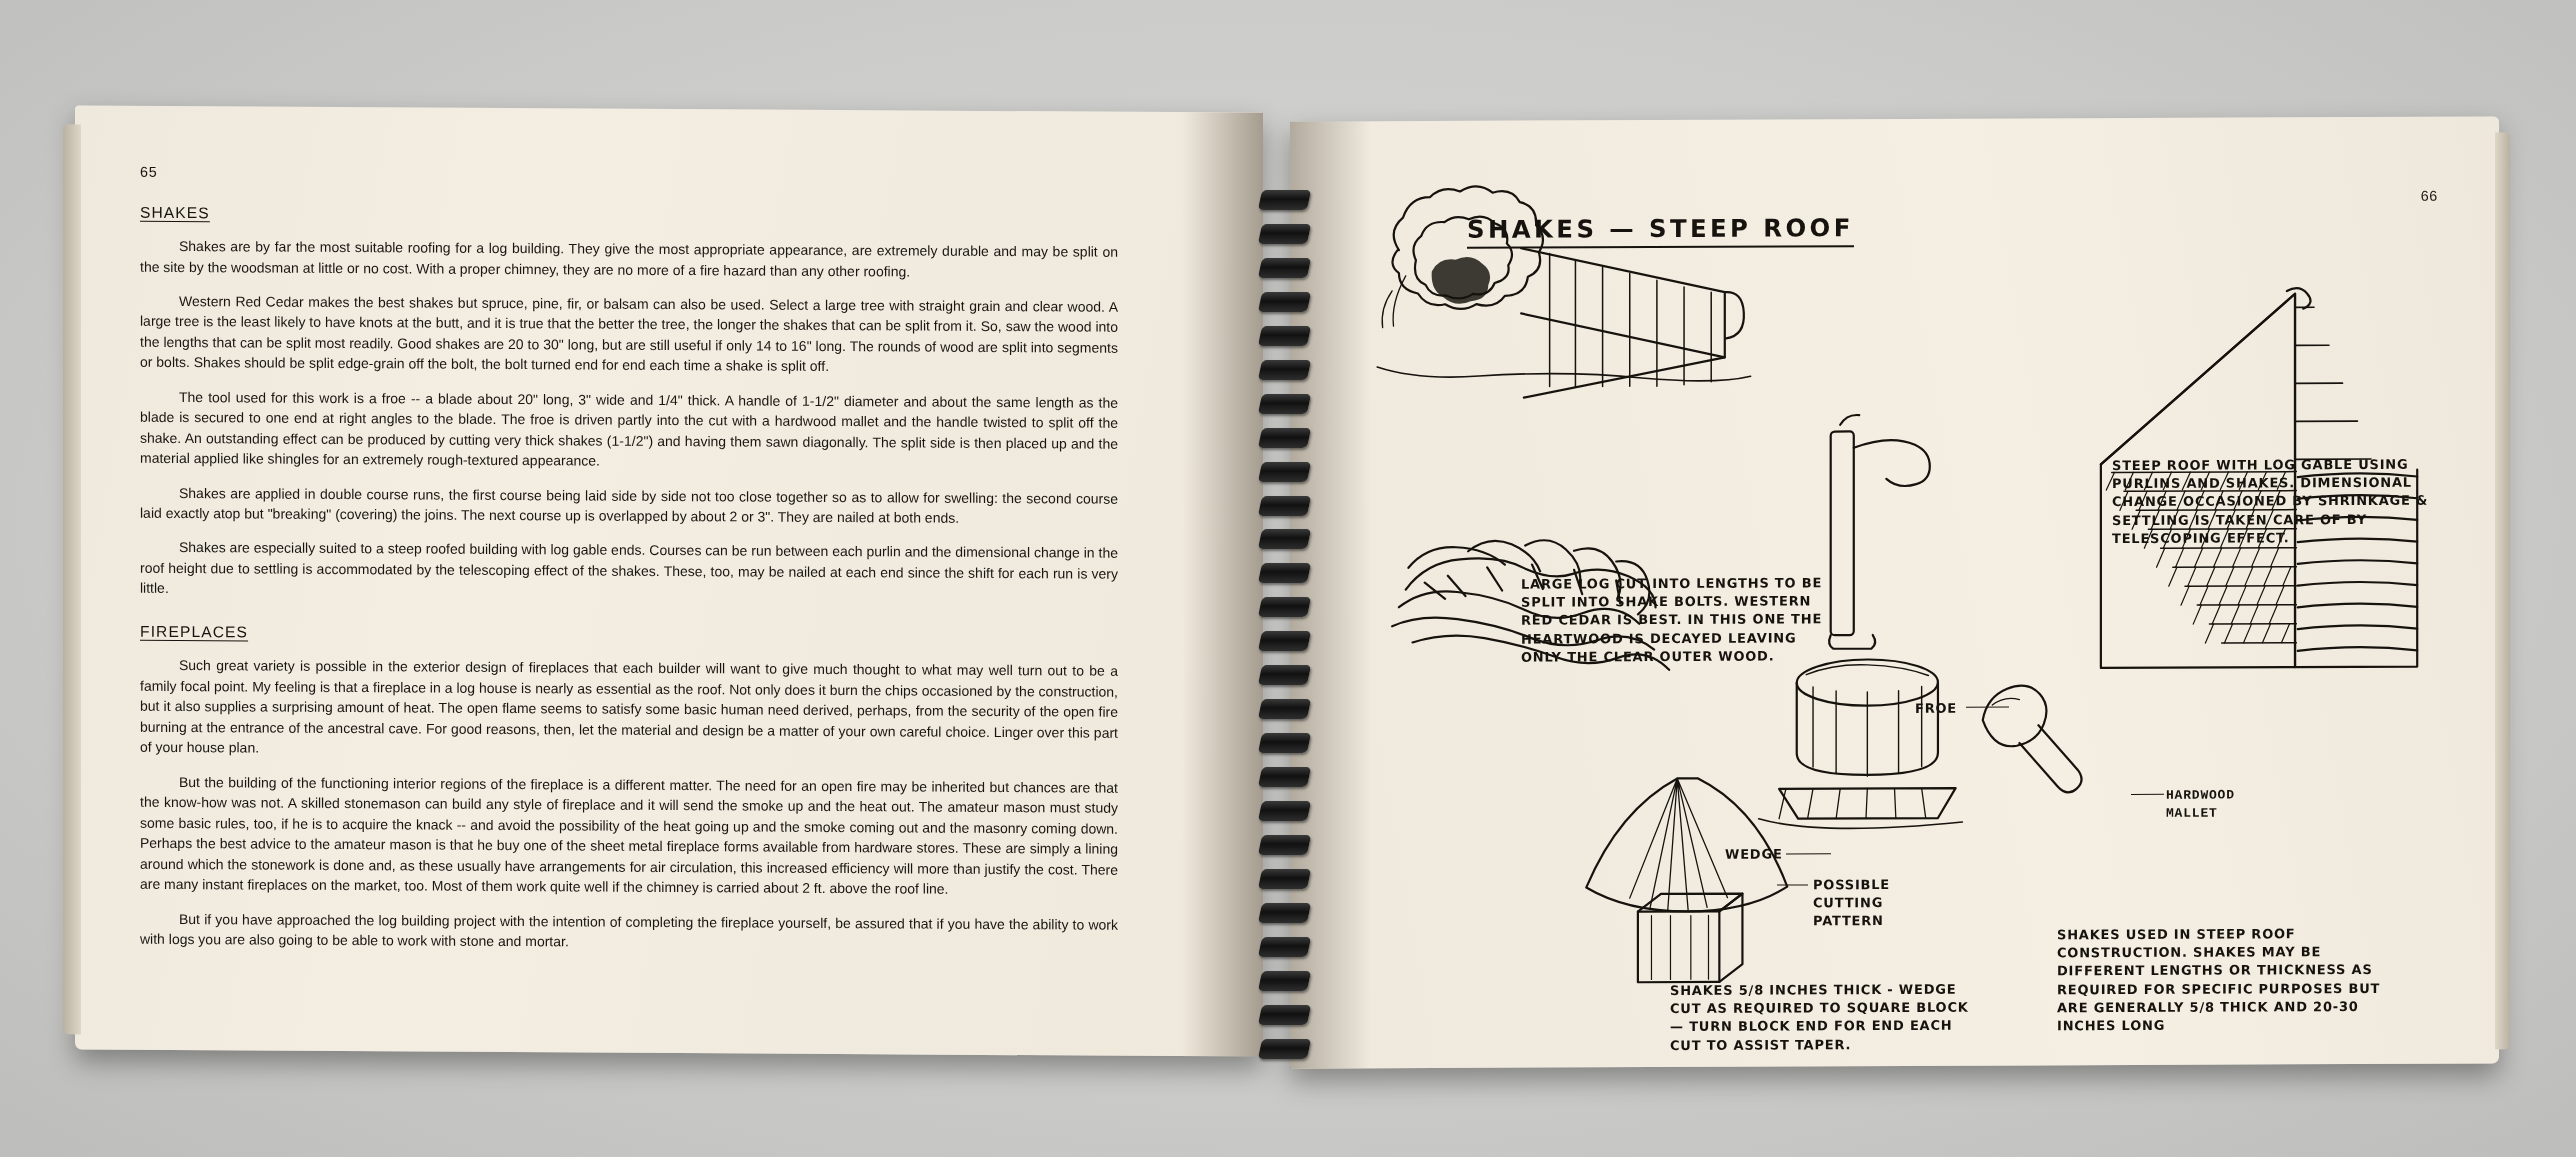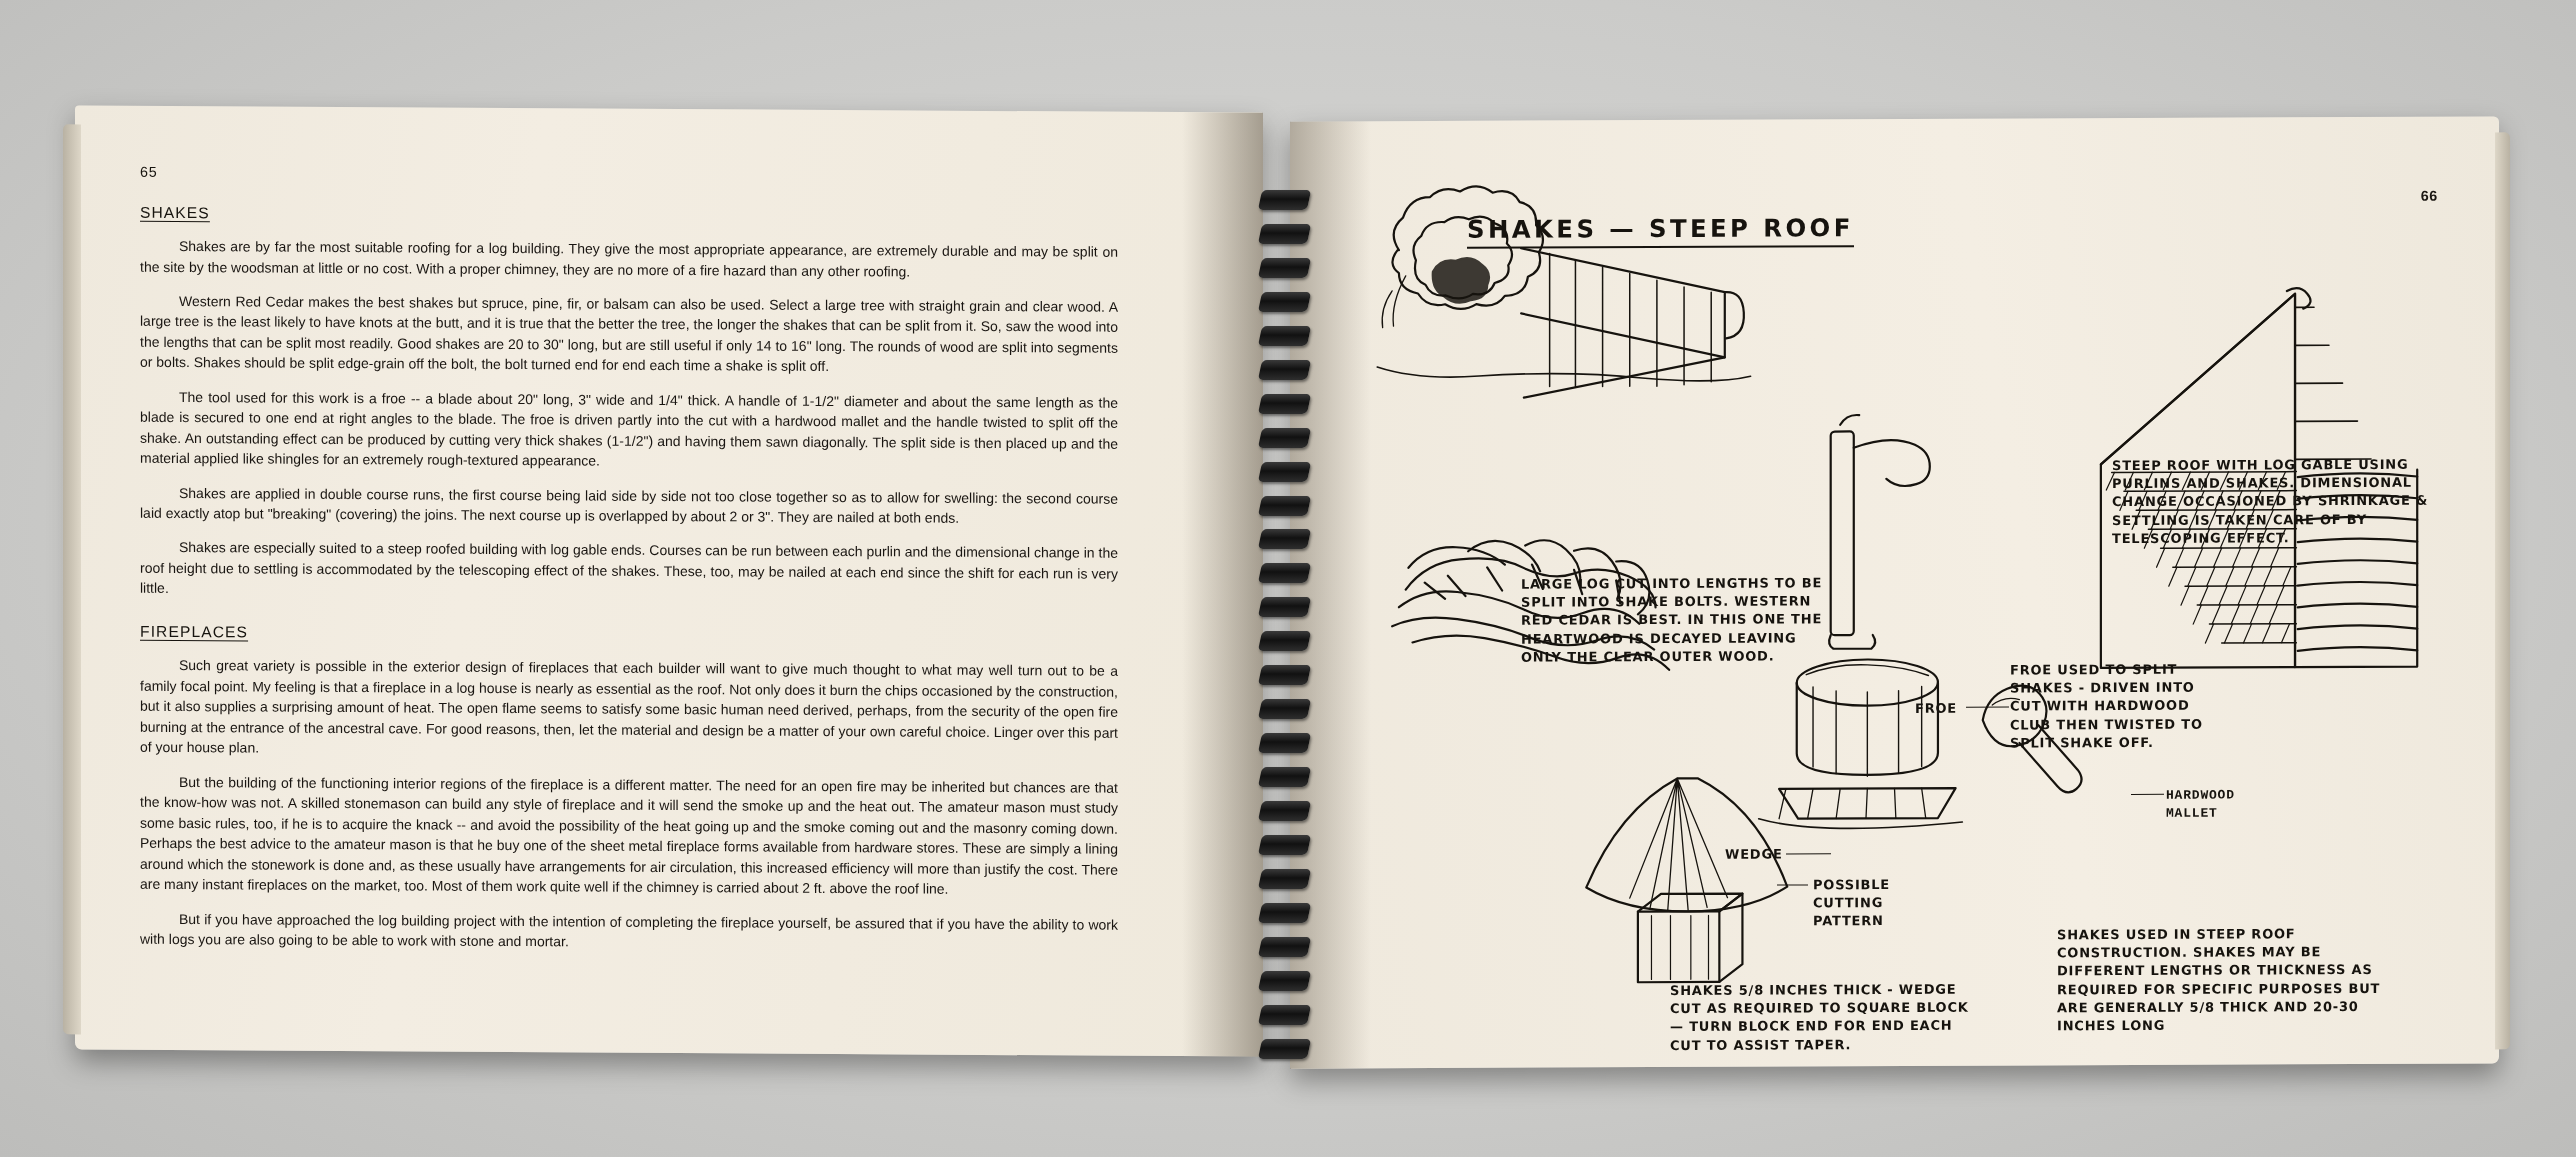--- a/index.html
+++ b/index.html
@@ -121,21 +121,20 @@
     font-family: "Liberation Sans", sans-serif;
     font-size: 14.3px;
     letter-spacing: 0.7px;
   }
   .folio-right {
     position: absolute;
     right: 61px;
     top: 71px;
     font-size: 14.3px;
     color: #1b1712;
-    font-weight: bold;
   }
   .sec-head {
     margin-top: 24.4px;
     font-size: 15.6px;
     letter-spacing: 1.1px;
     text-decoration: underline;
     text-underline-offset: 2.7px;
   }
   p.body {
     margin: 13.6px 0 0 0;
@@ -305,21 +304,20 @@
               <path d="M318 6 q18 -10 30 4 q12 14 -6 22"></path>
             </g>
 
           </g>
         </svg>
 
         <div class="note hand" style="left:231px; top:455px; width:319px;">LARGE LOG CUT INTO LENGTHS TO BE SPLIT INTO SHAKE BOLTS. WESTERN RED CEDAR IS BEST. IN THIS ONE THE HEARTWOOD IS DECAYED LEAVING ONLY THE CLEAR OUTER WOOD.</div>
 
         <div class="note hand" style="left:822px; top:339px; width:319px;">STEEP ROOF WITH LOG GABLE USING PURLINS AND SHAKES. DIMENSIONAL CHANGE OCCASIONED BY SHRINKAGE &amp; SETTLING IS TAKEN CARE OF BY TELESCOPING EFFECT.</div>
 
-        <div class="note hand" style="left:720px; top:543px; width:204px;">FROE USED TO SPLIT SHAKES - DRIVEN INTO CUT WITH HARDWOOD CLUB THEN TWISTED TO SPLIT SHAKE OFF.</div>
 
         <div class="note hand" style="left:380px; top:862px; width:299px;">SHAKES 5/8 INCHES THICK - WEDGE CUT AS REQUIRED TO SQUARE BLOCK — TURN BLOCK END FOR END EACH CUT TO ASSIST TAPER.</div>
 
         <div class="note hand" style="left:767px; top:808px; width:353px;">SHAKES USED IN STEEP ROOF CONSTRUCTION. SHAKES MAY BE DIFFERENT LENGTHS OR THICKNESS AS REQUIRED FOR SPECIFIC PURPOSES BUT ARE GENERALLY 5/8 THICK AND 20-30 INCHES LONG</div>
 
         <div class="note hand" style="left:625px; top:581px;">FROE</div>
         <div class="leader" style="left:676px; top:588px; width:43px;"></div>
 
         <div class="note hand" style="left:435px; top:726px;">WEDGE</div>
         <div class="leader" style="left:496px; top:734px; width:45px;"></div>

